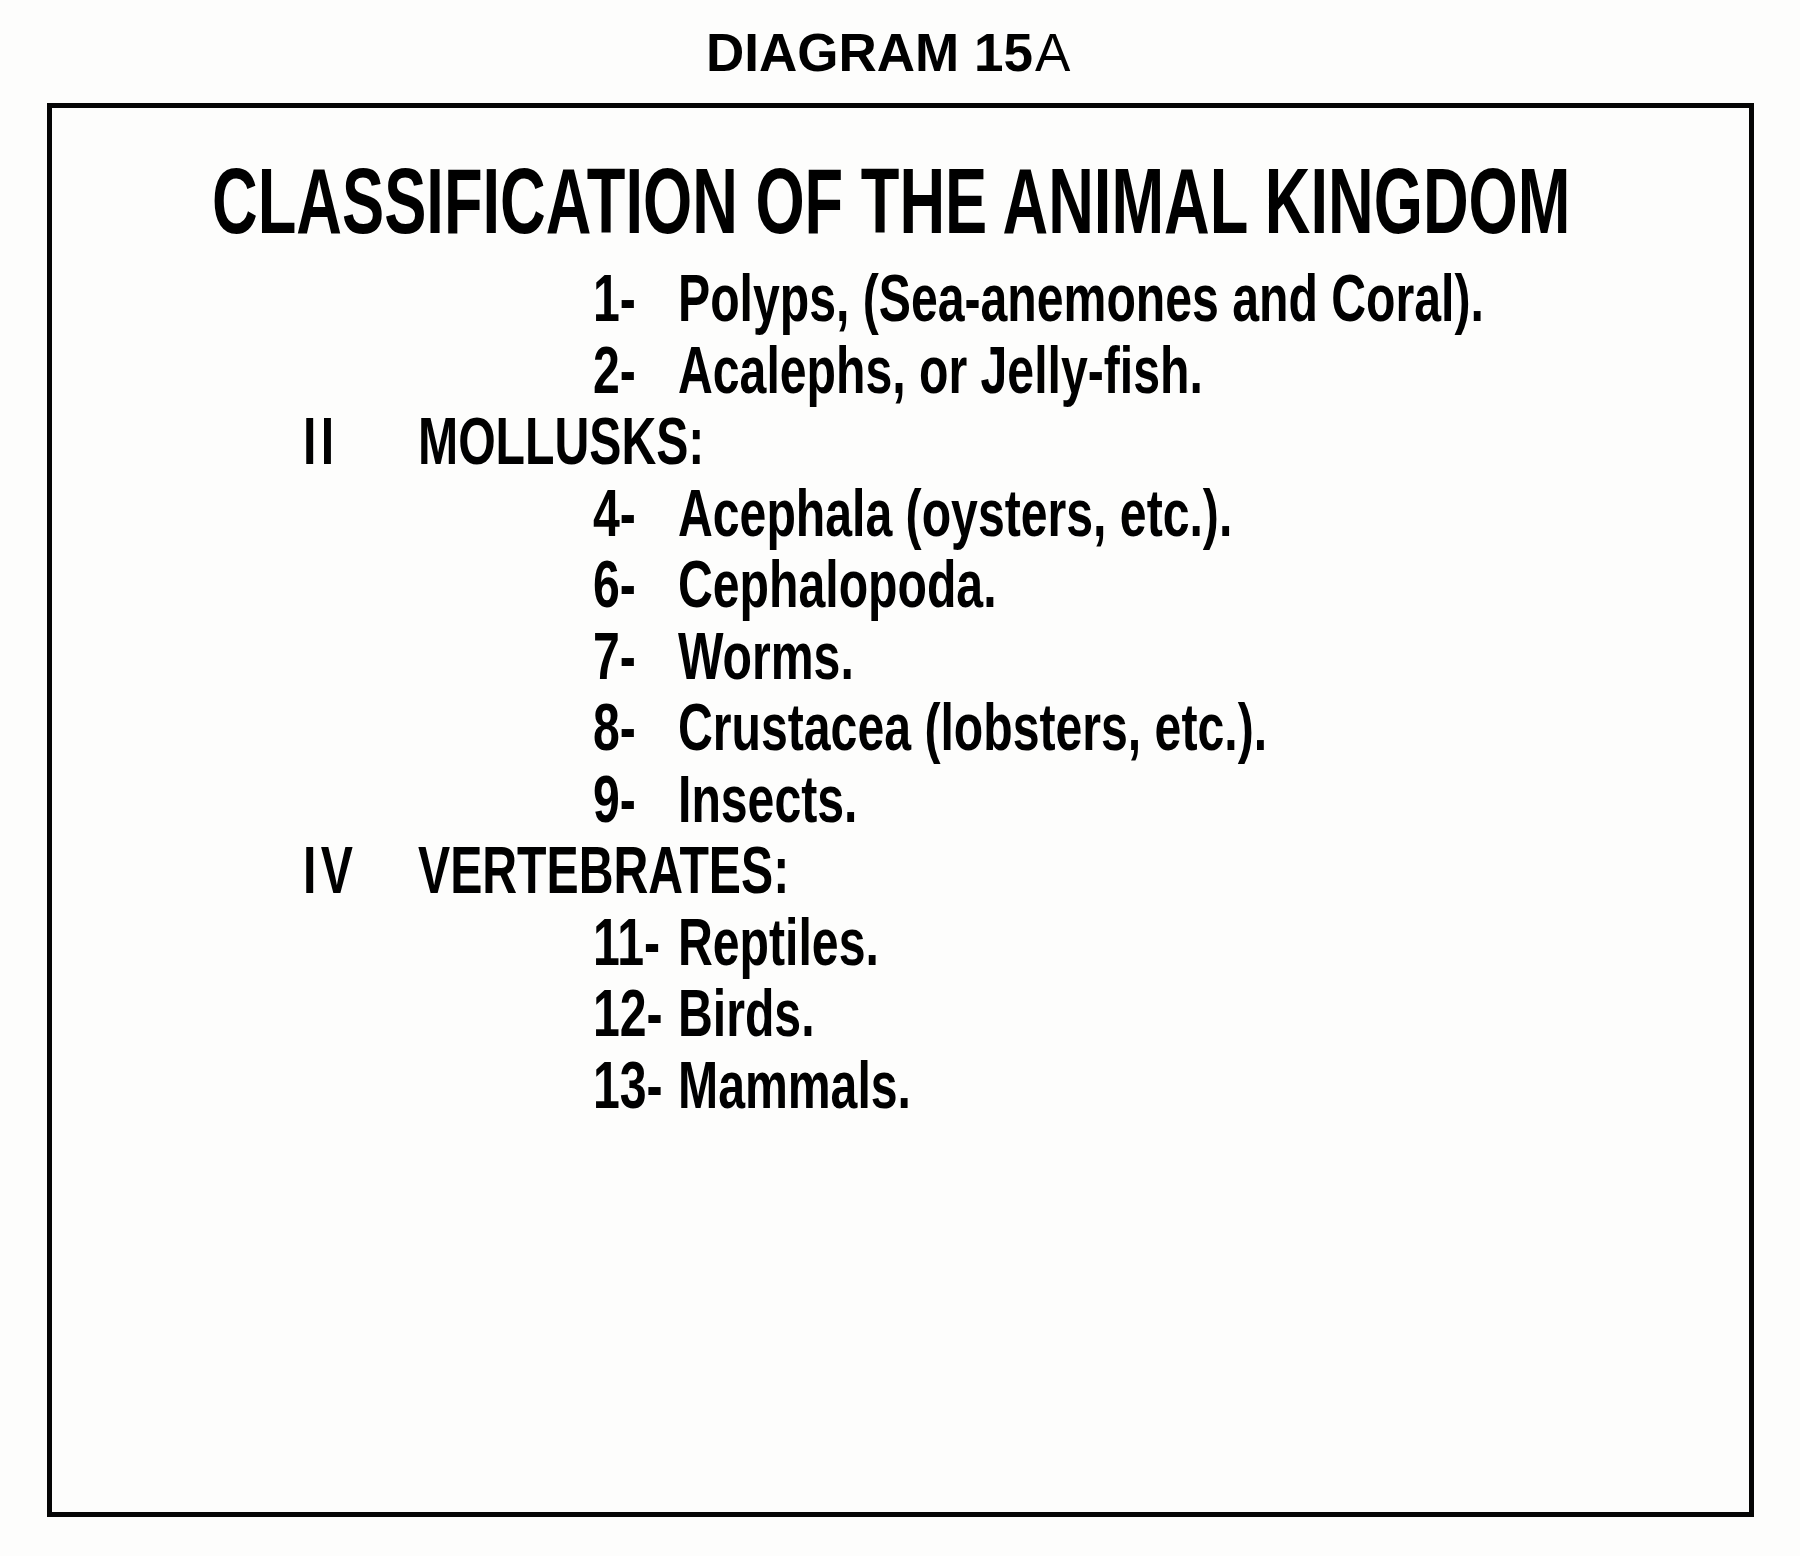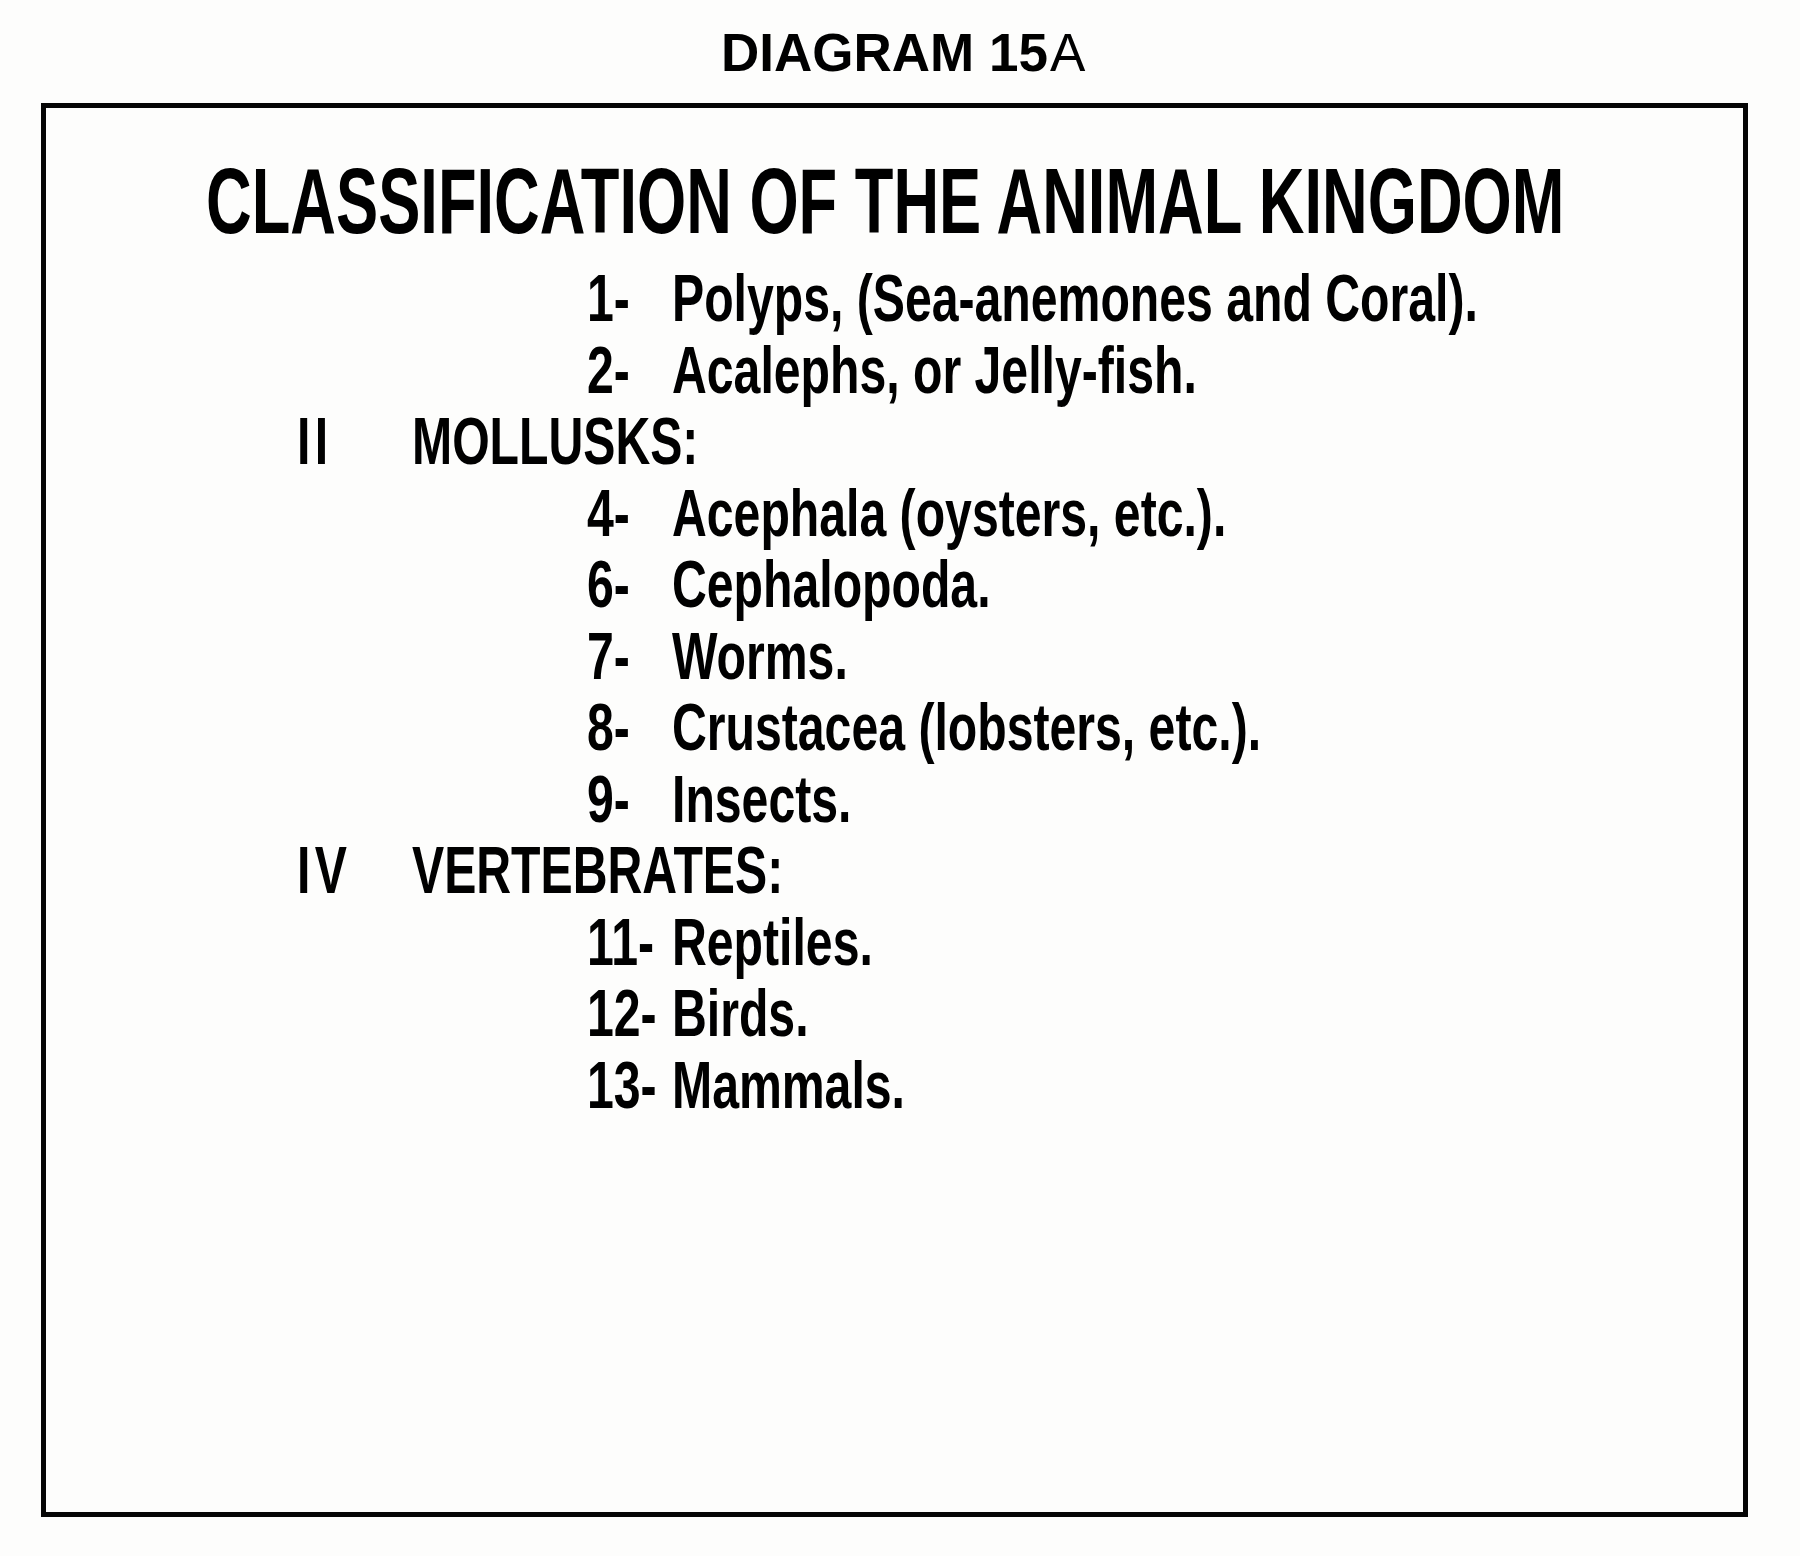--- a/index.html
+++ b/index.html
@@ -21,29 +21,28 @@
     left: 706px;
     top: 26px;
     font-size: 53px;
     line-height: 1;
     white-space: nowrap;
     letter-spacing: -1px;
   }
   .caption .cap-bold {
     font-weight: 700;
     letter-spacing: 0px;
-    margin-left: 15px;
   }
   .caption .cap-light {
     font-weight: 400;
     margin-left: 2px;
   }
   .frame {
     position: absolute;
-    left: 41px;
+    left: 47px;
     top: 103px;
     width: 1697px;
     height: 1404px;
     border: 5px solid #050505;
     background: transparent;
   }
   .main-title {
     position: absolute;
     left: 160px;
     top: 47px;

